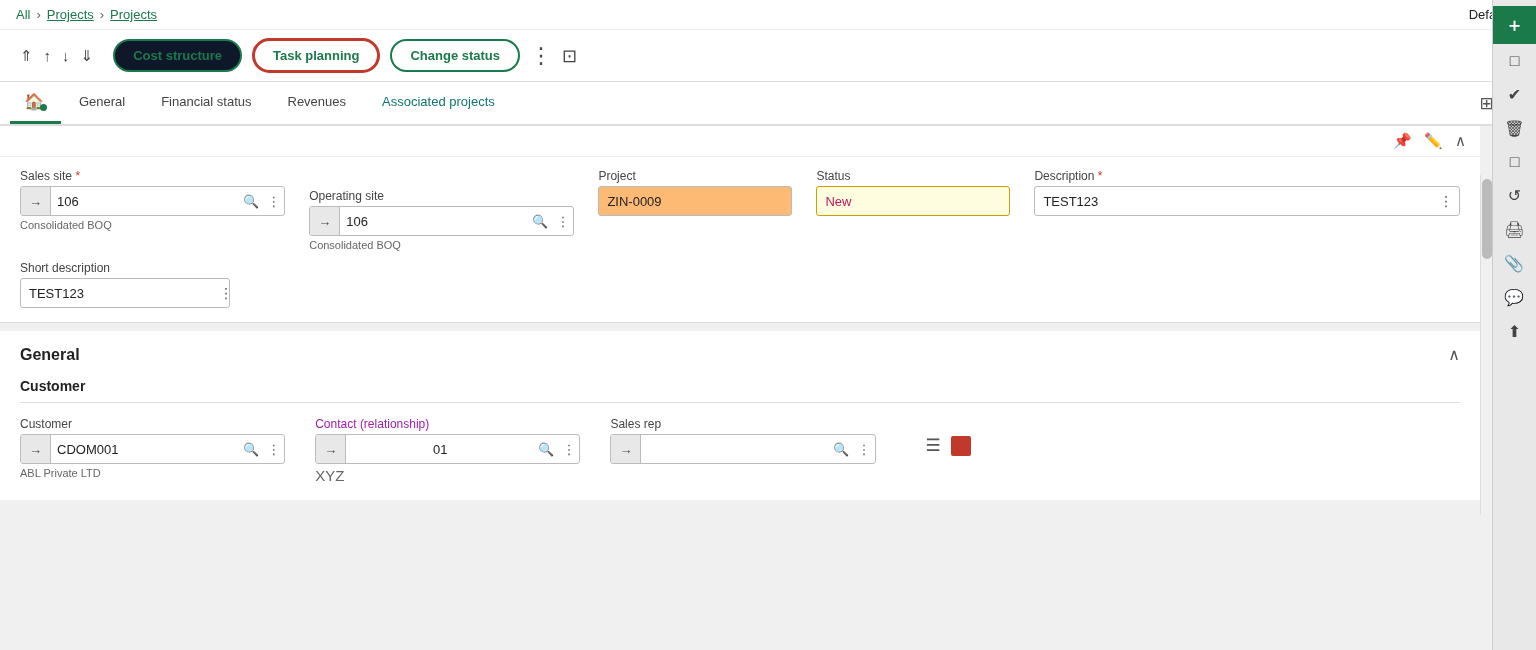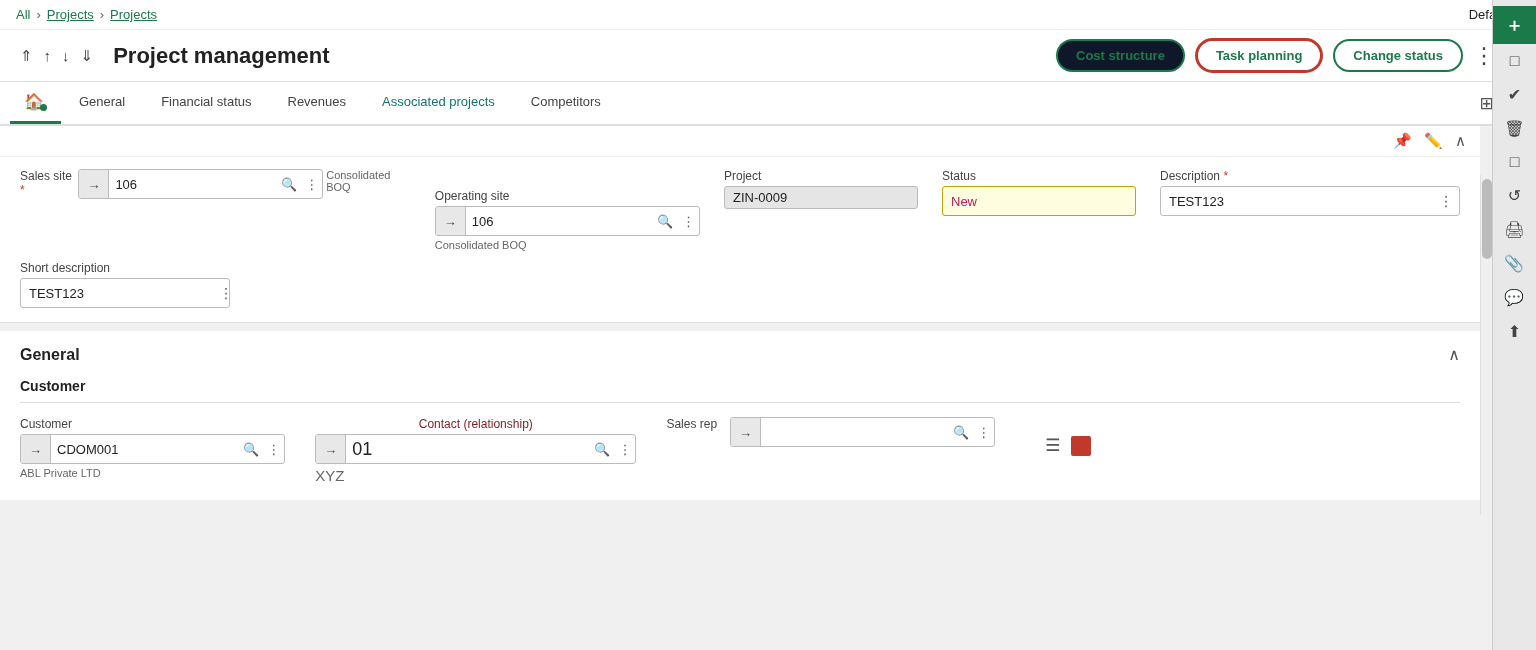--- a/index.html
+++ b/index.html
@@ -19,21 +19,20 @@
   <span style="font-size:13px;color:#222;">Default ▾</span>
 </div>
 
 <div style="display:flex;align-items:center;padding:8px 16px;background:#fff;border-bottom:1px solid #ddd;gap:10px;">
   <div style="display:flex;gap:3px;margin-right:6px;">
     <button style="background:none;border:none;cursor:pointer;font-size:15px;color:#444;padding:2px 4px;">⇑</button>
     <button style="background:none;border:none;cursor:pointer;font-size:15px;color:#444;padding:2px 4px;">↑</button>
     <button style="background:none;border:none;cursor:pointer;font-size:15px;color:#444;padding:2px 4px;">↓</button>
     <button style="background:none;border:none;cursor:pointer;font-size:15px;color:#444;padding:2px 4px;">⇓</button>
   </div>
-  <h1 style="font-size:22px;font-weight:bold;color:#222;flex:1;">Project management</h1>
   <div style="display:flex;align-items:center;gap:10px;">
     <button class="btn-outline" style="border:2px solid #1a7a4a;color:#1a7a4a;background:#0f172a;border-radius:20px;padding:7px 18px;font-size:13px;font-weight:600;cursor:pointer;">Cost structure</button>
     <button class="btn-outline" style="border:3px solid #c0392b;color:#1a7a4a;background:#fff;border-radius:20px;padding:7px 18px;font-size:13px;font-weight:600;cursor:pointer;">Task planning</button>
     <button class="btn-outline" style="border:2px solid #1a7a4a;color:#1a7a4a;background:#fff;border-radius:20px;padding:7px 18px;font-size:13px;font-weight:600;cursor:pointer;">Change status</button>
     <button style="background:none;border:none;font-size:22px;color:#444;cursor:pointer;">⋮</button>
     <button style="background:none;border:none;font-size:18px;color:#444;cursor:pointer;">⊡</button>
   </div>
 </div>
 
 <div style="display:flex;align-items:center;background:#fff;border-bottom:2px solid #ddd;padding:0 10px;">
@@ -46,41 +45,38 @@
   </div>
   <div style="padding:12px 18px;cursor:pointer;color:#444;font-size:13px;border-bottom:3px solid transparent;white-space:nowrap;">
     <span>Financial status</span>
   </div>
   <div style="padding:12px 18px;cursor:pointer;color:#444;font-size:13px;border-bottom:3px solid transparent;white-space:nowrap;">
     <span>Revenues</span>
   </div>
   <div style="padding:12px 18px;cursor:pointer;color:#0f766e;font-size:13px;border-bottom:3px solid transparent;white-space:nowrap;">
     <span>Associated projects</span>
   </div>
-  <div style="padding:12px 18px;cursor:pointer;color:#444;font-size:13px;border-bottom:3px solid transparent;white-space:nowrap;">
-    <span>Competitors</span>
-  </div>
   <div style="flex:1;"></div>
   <button style="background:none;border:none;cursor:pointer;font-size:17px;color:#555;padding:4px 6px;">⊞</button>
   <button style="background:none;border:none;cursor:pointer;font-size:17px;color:#555;padding:4px 6px;">⊟</button>
 </div>
 
 <div style="background:#f0f0f0;padding-right:56px;position:relative;">
 
   <div style="background:#fff;border-bottom:1px solid #ddd;">
 
     <div style="display:flex;align-items:center;justify-content:flex-end;padding:6px 14px;border-bottom:1px solid #eee;gap:12px;">
       <button style="background:none;border:none;cursor:pointer;font-size:15px;color:#555;">📌</button>
       <button style="background:none;border:none;cursor:pointer;font-size:15px;color:#555;">✏️</button>
       <button style="background:none;border:none;cursor:pointer;font-size:15px;color:#555;">∧</button>
     </div>
 
     <div style="display:flex;align-items:flex-start;padding:12px 20px 6px 20px;gap:24px;flex-wrap:nowrap;">
 
-      <div style="display:flex;flex-direction:row;gap:3px;">
+      <div style="display:flex;flex-direction:column;gap:3px;">
         <label style="font-size:12px;color:#444;">
           <span>Sales site</span>
           <span style="color:#c0392b;"> *</span>
         </label>
         <div style="display:flex;align-items:center;border:1px solid #bbb;border-radius:3px;background:#fff;overflow:hidden;height:30px;min-width:130px;">
           <button style="background:#e8e8e8;border:none;border-right:1px solid #bbb;cursor:pointer;padding:0 8px;font-size:13px;color:#444;height:100%;display:flex;align-items:center;">→</button>
           <input type="text" value="106" style="border: none; outline: none; background: transparent; font-size: 13px; padding: 0px 6px; flex: 1 1 0%; min-width: 50px; color: rgb(34, 34, 34);">
           <button style="background:none;border:none;cursor:pointer;padding:0 4px;font-size:13px;color:#555;">🔍</button>
           <button style="background:none;border:none;cursor:pointer;padding:0 4px;font-size:13px;color:#555;">⋮</button>
         </div>
@@ -93,21 +89,21 @@
           <button style="background:#e8e8e8;border:none;border-right:1px solid #bbb;cursor:pointer;padding:0 8px;font-size:13px;color:#444;height:100%;display:flex;align-items:center;">→</button>
           <input type="text" value="106" style="border: none; outline: none; background: transparent; font-size: 13px; padding: 0px 6px; flex: 1 1 0%; min-width: 50px; color: rgb(34, 34, 34);">
           <button style="background:none;border:none;cursor:pointer;padding:0 4px;font-size:13px;color:#555;">🔍</button>
           <button style="background:none;border:none;cursor:pointer;padding:0 4px;font-size:13px;color:#555;">⋮</button>
         </div>
         <span style="font-size:11px;color:#666;">Consolidated BOQ</span>
       </div>
 
       <div style="display:flex;flex-direction:column;gap:3px;">
         <label style="font-size:12px;color:#444;">Project</label>
-        <div style="display:flex;align-items:center;border:1px solid #bbb;border-radius:3px;background:#e5e5e5;overflow:hidden;height:23px;min-width:140px;">
+        <div style="display:flex;align-items:center;border:1px solid #bbb;border-radius:3px;background:#fdba74;overflow:hidden;height:30px;min-width:140px;">
           <input type="text" value="ZIN-0009" style="border: none; outline: none; background: transparent; font-size: 13px; padding: 0px 8px; flex: 1 1 0%; color: rgb(34, 34, 34);">
         </div>
       </div>
 
       <div style="display:flex;flex-direction:column;gap:3px;">
         <label style="font-size:12px;color:#444;">Status</label>
         <div style="display:flex;align-items:center;border:1px solid #c8a000;border-radius:3px;background:#fffde0;overflow:hidden;height:30px;min-width:120px;">
           <input type="text" value="New" style="border: none; outline: none; background: transparent; font-size: 13px; padding: 0px 8px; flex: 1 1 0%; color: #be185d; font-weight: 500;">
         </div>
       </div>
@@ -150,31 +146,31 @@
         <div style="display:flex;align-items:center;border:1px solid #bbb;border-radius:3px;background:#fff;overflow:hidden;height:30px;">
           <button style="background:#e8e8e8;border:none;border-right:1px solid #bbb;cursor:pointer;padding:0 8px;font-size:13px;color:#444;height:100%;display:flex;align-items:center;">→</button>
           <input type="text" value="CDOM001" style="border: none; outline: none; background: transparent; font-size: 13px; padding: 0px 6px; flex: 1 1 0%; color: rgb(34, 34, 34);">
           <button style="background:none;border:none;cursor:pointer;padding:0 4px;font-size:13px;color:#555;">🔍</button>
           <button style="background:none;border:none;cursor:pointer;padding:0 4px;font-size:13px;color:#555;">⋮</button>
         </div>
         <span style="font-size:11px;color:#666;">ABL Private LTD</span>
       </div>
 
       <div style="display:flex;flex-direction:column;gap:3px;min-width:220px;">
-        <label style="font-size:12px;color:#7f1d1d;text-align:center;">Contact (relationship)</label>
+        <label style="font-size:12px;color:#a21caf;">Contact (relationship)</label>
         <div style="display:flex;align-items:center;border:1px solid #bbb;border-radius:3px;background:#fff;overflow:hidden;height:30px;">
           <button style="background:#e8e8e8;border:none;border-right:1px solid #bbb;cursor:pointer;padding:0 8px;font-size:13px;color:#444;height:100%;display:flex;align-items:center;">→</button>
-          <input type="text" value="01" style="border: none; outline: none; background: transparent; font-size: 18px; padding: 0px 6px; flex: 1 1 0%; color: rgb(34, 34, 34);">
+          <input type="text" value="01" style="border: none; outline: none; background: transparent; font-size: 13px; padding: 0px 6px; flex: 1 1 0%; color: rgb(34, 34, 34); text-align: center;">
           <button style="background:none;border:none;cursor:pointer;padding:0 4px;font-size:13px;color:#555;">🔍</button>
           <button style="background:none;border:none;cursor:pointer;padding:0 4px;font-size:13px;color:#555;">⋮</button>
         </div>
         <span style="font-size:15px;color:#666;">XYZ</span>
       </div>
 
-      <div style="display:flex;flex-direction:row;gap:13px;min-width:220px;">
+      <div style="display:flex;flex-direction:column;gap:3px;min-width:220px;">
         <label style="font-size:12px;color:#444;">Sales rep</label>
         <div style="display:flex;align-items:center;border:1px solid #bbb;border-radius:3px;background:#fff;overflow:hidden;height:30px;">
           <button style="background:#e8e8e8;border:none;border-right:1px solid #bbb;cursor:pointer;padding:0 8px;font-size:13px;color:#444;height:100%;display:flex;align-items:center;">→</button>
           <input type="text" value="" style="border: none; outline: none; background: transparent; font-size: 13px; padding: 0px 6px; flex: 1 1 0%; color: rgb(34, 34, 34);">
           <button style="background:none;border:none;cursor:pointer;padding:0 4px;font-size:13px;color:#555;">🔍</button>
           <button style="background:none;border:none;cursor:pointer;padding:0 4px;font-size:13px;color:#555;">⋮</button>
         </div>
       </div>
 
       <div style="display:flex;align-items:center;gap:10px;margin-left:20px;padding-top:18px;">

